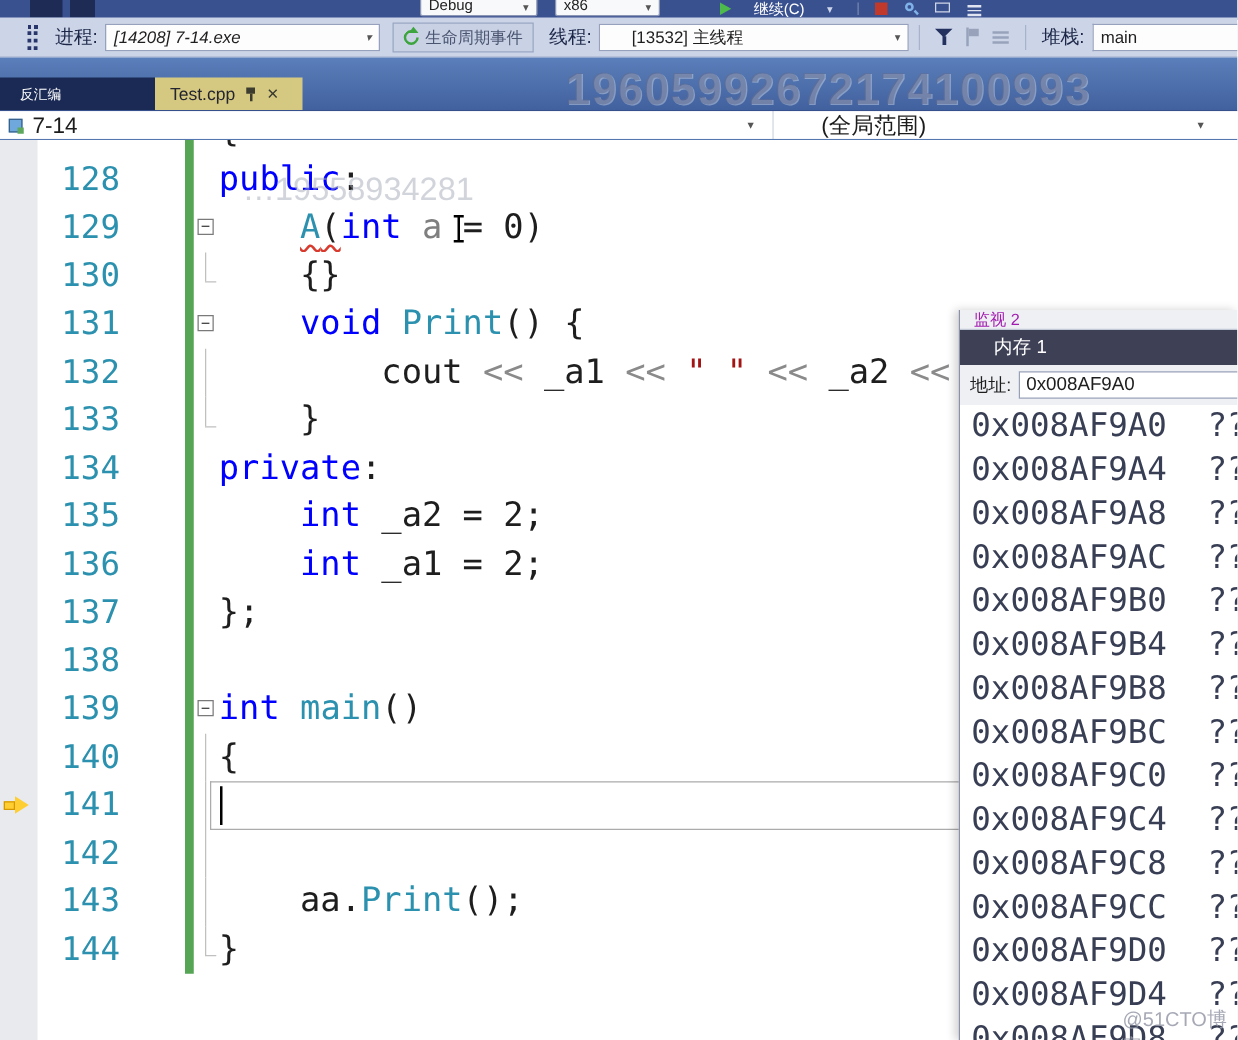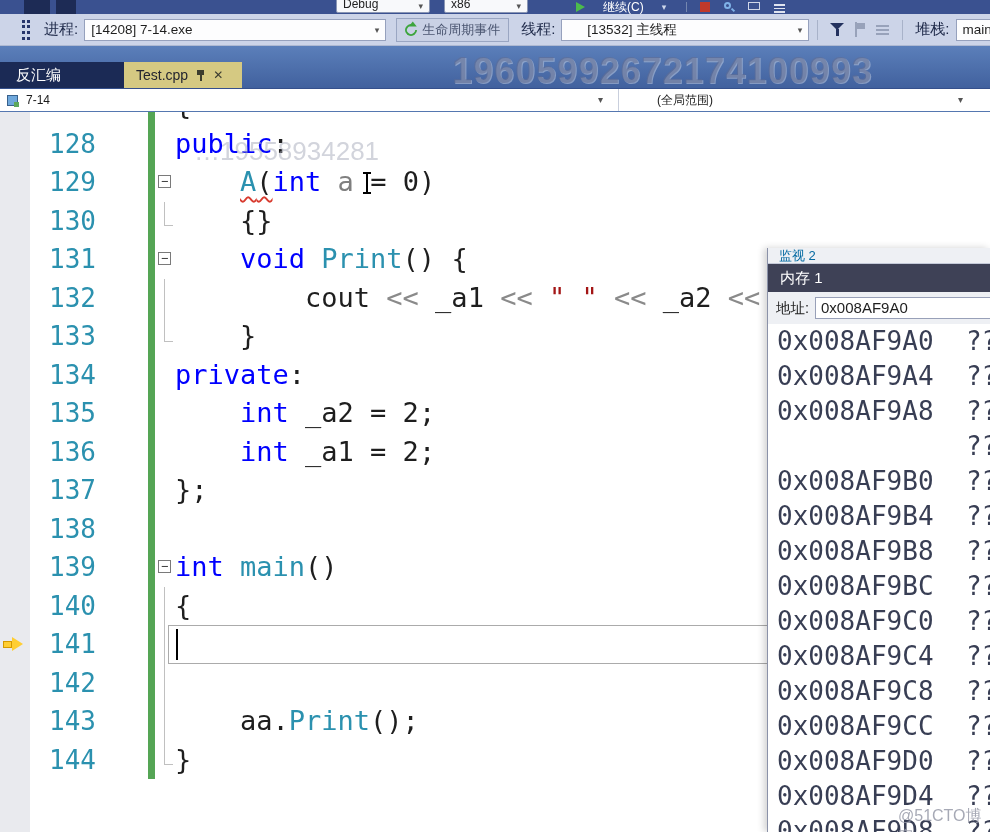--- a/index.html
+++ b/index.html
@@ -37,21 +37,21 @@
   
   #row2 { position:absolute; left:0; top:14px; width:990px; height:32px;
           background:#ccd4e8; border-bottom:1px solid #aeb9d2;
           display:flex; align-items:center; padding-left:22px; }
   .grip2 { width:8px; height:20px; border-left:3px dotted #27356b;
            border-right:3px dotted #27356b; margin-right:10px; }
   .r2lbl { font-size:15px; color:#1c2747; white-space:nowrap; margin:0 6px 0 4px; }
   .r2sel { height:22px; background:#fdfdfe; border:1px solid #96a1bd; font-size:13.5px;
            color:#1e1e1e; display:flex; align-items:center; justify-content:space-between;
            padding:0 6px; white-space:nowrap; overflow:hidden; }
-  .selproc { width:302px; }
+  .selproc { width:220px;font-style:italic; }
   .selthread { width:248px;padding-left:25px; }
   .selstack { flex:1; border-right:none; }
   .lifebtn { height:24px; margin-left:10px; background:#c9d1e5; border:1px solid #9aa6c2;
              display:flex; align-items:center; gap:5px; padding:0 8px; font-size:13px;
              color:#4a5570; white-space:nowrap; }
   .lifeicon { width:12px; height:12px; border:2px solid #3da53d; border-radius:50%;
               border-top-color:transparent; transform:rotate(45deg); position:relative; }
   .lifeicon::after { content:""; position:absolute; left:-3px; top:-4px; width:0; height:0;
                      border-left:4px solid transparent; border-right:4px solid transparent;
                      border-bottom:5px solid #3da53d; transform:rotate(-45deg); }
@@ -66,42 +66,42 @@
   .gflag::before { content:""; position:absolute; left:1px; top:0; width:1.5px; height:15px;
                    background:#98a2ba; }
   .gflag::after { content:""; position:absolute; left:3px; top:1px; width:8px; height:6px;
                   background:#98a2ba; }
   .gbars { width:13px; margin:0 5px; }
   .gbars i { display:block; height:2px; background:#98a2ba; margin:2px 0; }
 
   
   #tabbar { position:absolute; left:0; top:46px; width:990px; height:42px;
             background:linear-gradient(#5b7fba,#41619e); }
-  .tab { position:absolute; bottom:0; height:26px; font-size:15px; display:flex;
+  .tab { position:absolute; bottom:0; height:26px; font-size:11px; display:flex;
          align-items:center; }
   .tab-dasm { left:0; width:124px; background:#1b2a55; color:#fff; padding-left:16px; }
   .tab-test { left:124px; width:118px; background:#d5c982; color:#24252f; font-size:14px;
               padding-left:12px; gap:7px; }
   .pin { position:relative; width:11px; height:13px; }
   .pin::before { content:""; position:absolute; left:2px; top:1px; width:7px; height:5px;
                  background:#3c3d2e; }
   .pin::after { content:""; position:absolute; left:5px; top:6px; width:2px; height:6px;
                 background:#3c3d2e; }
   .tabclose { font-size:12px; color:#3a3b30; }
 
   
   #navbar { position:absolute; left:0; top:88px; width:990px; height:24px;
             background:#fff; border-top:1px solid #35508c; border-bottom:1px solid #5577b0; }
   .navleft { position:absolute; left:0; top:0; width:618px; height:100%; background:#fff;
              display:flex; align-items:center; }
   .clsicon { width:11px; height:11px; background:#6fa8dc; border:1px solid #38618c;
              margin:0 8px 0 7px; position:relative; }
   .clsicon::after { content:""; position:absolute; right:-2px; bottom:-2px; width:5px;
                     height:5px; background:#5da85d; }
-  .navtext { font-size:12px; color:#1c1c1c; }
+  .navtext { font-size:18px; color:#1c1c1c; }
   .navchev-l { position:absolute; left:598px; top:5px; font-size:10px; color:#555; }
   .navdiv { position:absolute; left:618px; top:0; width:1px; height:100%; background:#c9cfdd; }
   .navright { position:absolute; left:619px; right:0; top:0; height:100%; background:#fff;
               display:flex; align-items:center; padding-left:38px; }
   .navchev-r { position:absolute; right:27px; top:5px; font-size:10px; color:#555; }
 
   
   #editor { position:absolute; left:0; top:112px; right:0; bottom:0; background:#fff;
             overflow:hidden; }
   .bpmargin { position:absolute; left:0; top:0; width:30px; bottom:0; background:#e9eaee; }
@@ -134,23 +134,23 @@
   .ea-tri { position:absolute; left:9px; top:0; width:0; height:0;
             border-left:11px solid #ffce33; border-top:7.5px solid transparent;
             border-bottom:7.5px solid transparent; }
   .caret { position:absolute; left:176px; top:4px; width:2px; height:31px; background:#000; }
 
   
   #mempanel { position:absolute; left:767px; top:248px; right:0; bottom:0; background:#fff;
               border-left:1px solid #8b92a8; box-shadow:-3px 0 7px rgba(0,0,0,.18);
               overflow:hidden; z-index:40; }
   .watchsliver { height:16px; background:#eef0f4; border-bottom:1px solid #c4c9d8;
-                 font-size:13px; color:#0369a1; padding-left:11px; line-height:15px; }
+                 font-size:13px; color:#a21caf; padding-left:11px; line-height:15px; }
   .memheader { height:28px; background:#3e4156; color:#fff; font-size:15px;
-               line-height:28px; padding-left:12px; }
+               line-height:28px; padding-left:27px; }
   .addrbar { height:32px; background:#eef0f4; display:flex; align-items:center;
              padding-left:8px; gap:6px; }
   .addrlbl { font-size:14.5px; color:#1e1e1e; white-space:nowrap; }
   .addrinput { flex:1; height:22px; background:#fff; border:1px solid #98a0b8;
                font-size:15px; color:#1e1e1e; padding:0 5px; line-height:20px;
                margin-right:-4px; white-space:nowrap; }
   .mrow { height:35px; position:relative; }
   .maddr { position:absolute; left:9px; font:26px/35px "DejaVu Sans Mono", monospace;
            color:#383e54; }
   .mbytes { position:absolute; left:198px; font:26px/35px "DejaVu Sans Mono", monospace;
@@ -371,20 +371,21 @@
       </div>
       <div class="mrow">
         <span class="maddr">0x008AF9A4</span>
         <span class="mbytes">?? ??</span>
       </div>
       <div class="mrow">
         <span class="maddr">0x008AF9A8</span>
         <span class="mbytes">?? ??</span>
       </div>
       <div class="mrow">
+        <span class="maddr">0x008AF9AC</span>
         <span class="mbytes">?? ??</span>
       </div>
       <div class="mrow">
         <span class="maddr">0x008AF9B0</span>
         <span class="mbytes">?? ??</span>
       </div>
       <div class="mrow">
         <span class="maddr">0x008AF9B4</span>
         <span class="mbytes">?? ??</span>
       </div>

